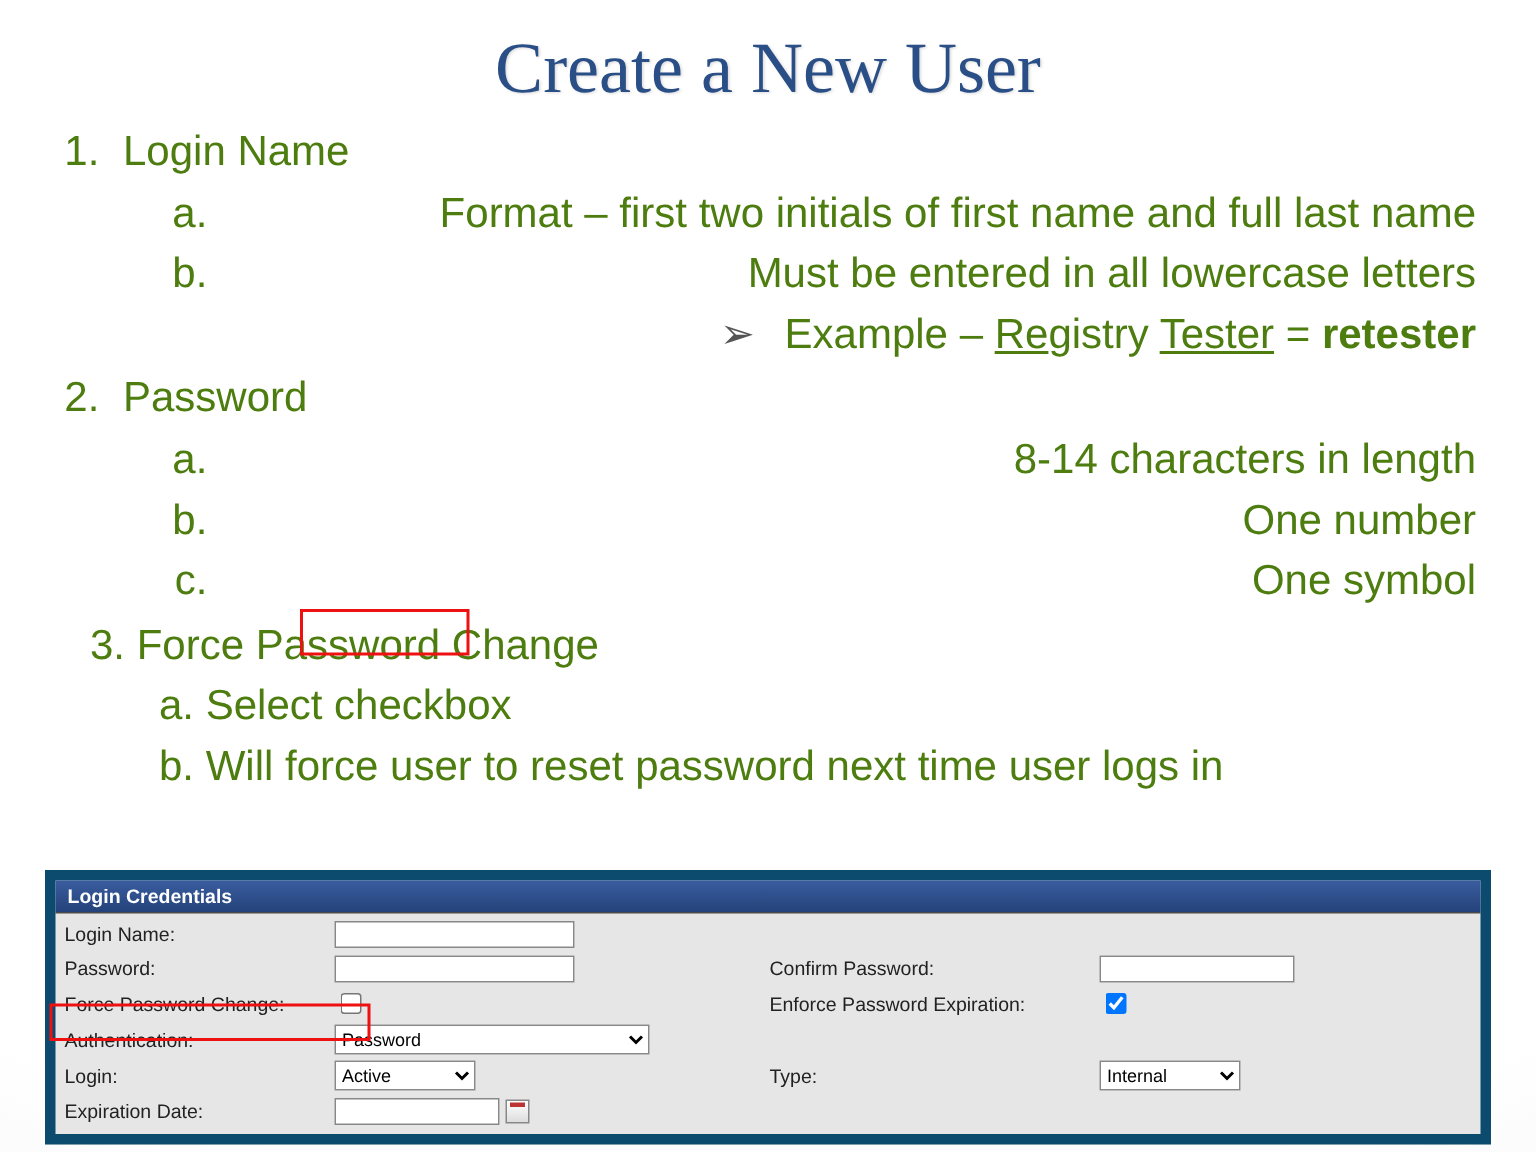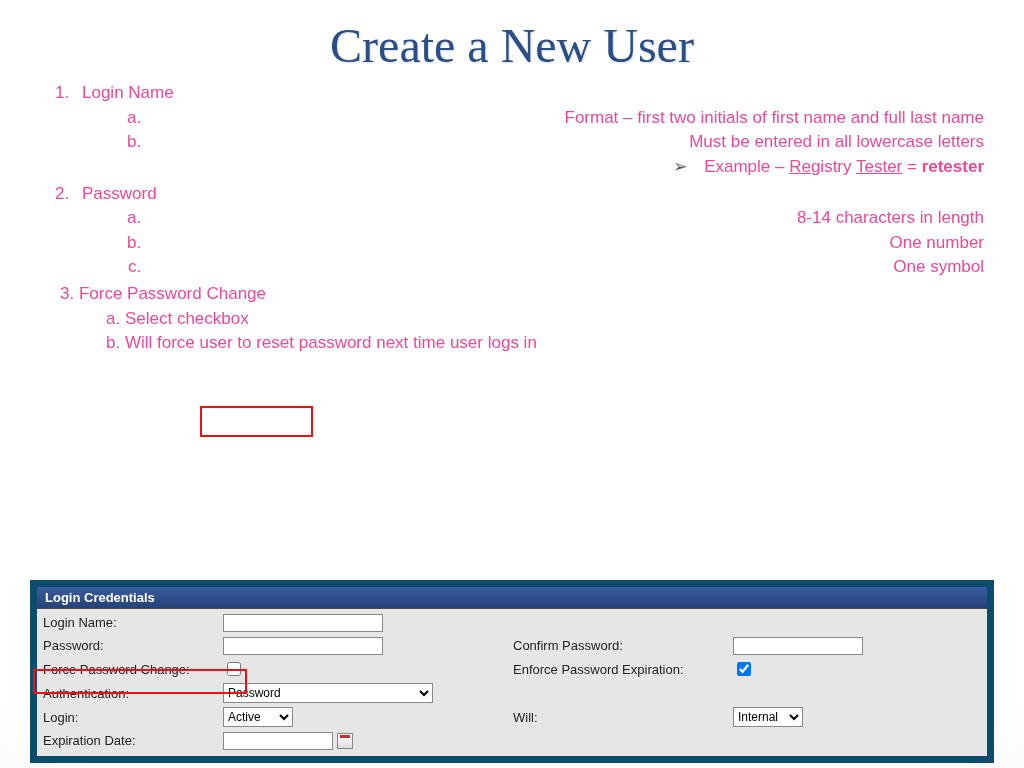--- a/index.html
+++ b/index.html
@@ -15,22 +15,22 @@
   .title {
     text-align: center;
     font-family: Georgia, "Times New Roman", serif;
     color: #2a4e86;
     font-size: 48px;
     font-weight: 400;
     margin: 18px 0 8px 0;
     text-shadow: 1px 1px 2px rgba(0,0,0,0.15);
   }
   .content {
-    font-size: 17px;
-    color: #ec4899;
+    font-size: 28px;
+    color: #4d7c0f;
     line-height: 1.45;
     margin: 0 40px 0 30px;
   }
   ol.main { list-style: decimal; margin: 0; padding-left: 44px; }
   ol.main > li { padding-left: 8px; margin-bottom: 2px; }
   ol.sub { list-style: lower-alpha; margin: 0; padding-left: 64px; text-align: right; }
   ol.sub > li { padding-left: 4px; }
   .bullet-row::before { content: "➢"; color:#555; margin-left:-28px; margin-right:12px; }
   .bullet-row { list-style: none; }
   .u { text-decoration: underline; }
@@ -66,21 +66,21 @@
     border-radius: 26px;
   }
   .panel-body .lbl { padding: 2px 0; }
   .panel-body input[type=text] {
     height: 18px; width: 160px; border:1px solid #888; background:#fff; font-size:12px; padding:0 2px;
   }
   .panel-body select {
     border:1px solid #888; background:#fff; font-size:12px; height:20px;
   }
   .sel-wide { width: 210px; }
-  .sel-mid  { width: 70px; }
+  .sel-mid  { width: 94px; }
   .chk { width:14px; height:14px; }
 
   
   .red-box-word {
     position: absolute;
     border: 2px solid #e11;
     background: transparent;
     pointer-events: none;
   }
   
@@ -149,21 +149,21 @@
 
     <div class="lbl">Authentication:</div>
     <div><select class="sel-wide"><option>Password</option></select></div>
     <div></div>
       <div></div>
       <div></div>
 
     <div class="lbl">Login:</div>
     <div><select class="sel-mid"><option>Active</option></select></div>
     <div></div>
-    <div class="lbl">Will:</div>
+    <div class="lbl">Type:</div>
     <div><select class="sel-mid"><option>Internal</option></select></div>
 
     <div class="lbl">Expiration Date:</div>
     <div style="display:flex;align-items:center;gap:4px;">
       <input type="text" style="width: 110px;">
       <span style="display:inline-block;width:16px;height:16px;border:1px solid #888;background:linear-gradient(#fff,#ddd);position:relative;">
         <span style="position:absolute;top:1px;left:2px;right:2px;height:3px;background:#b33;"></span>
       </span>
     </div>
     <div></div>

